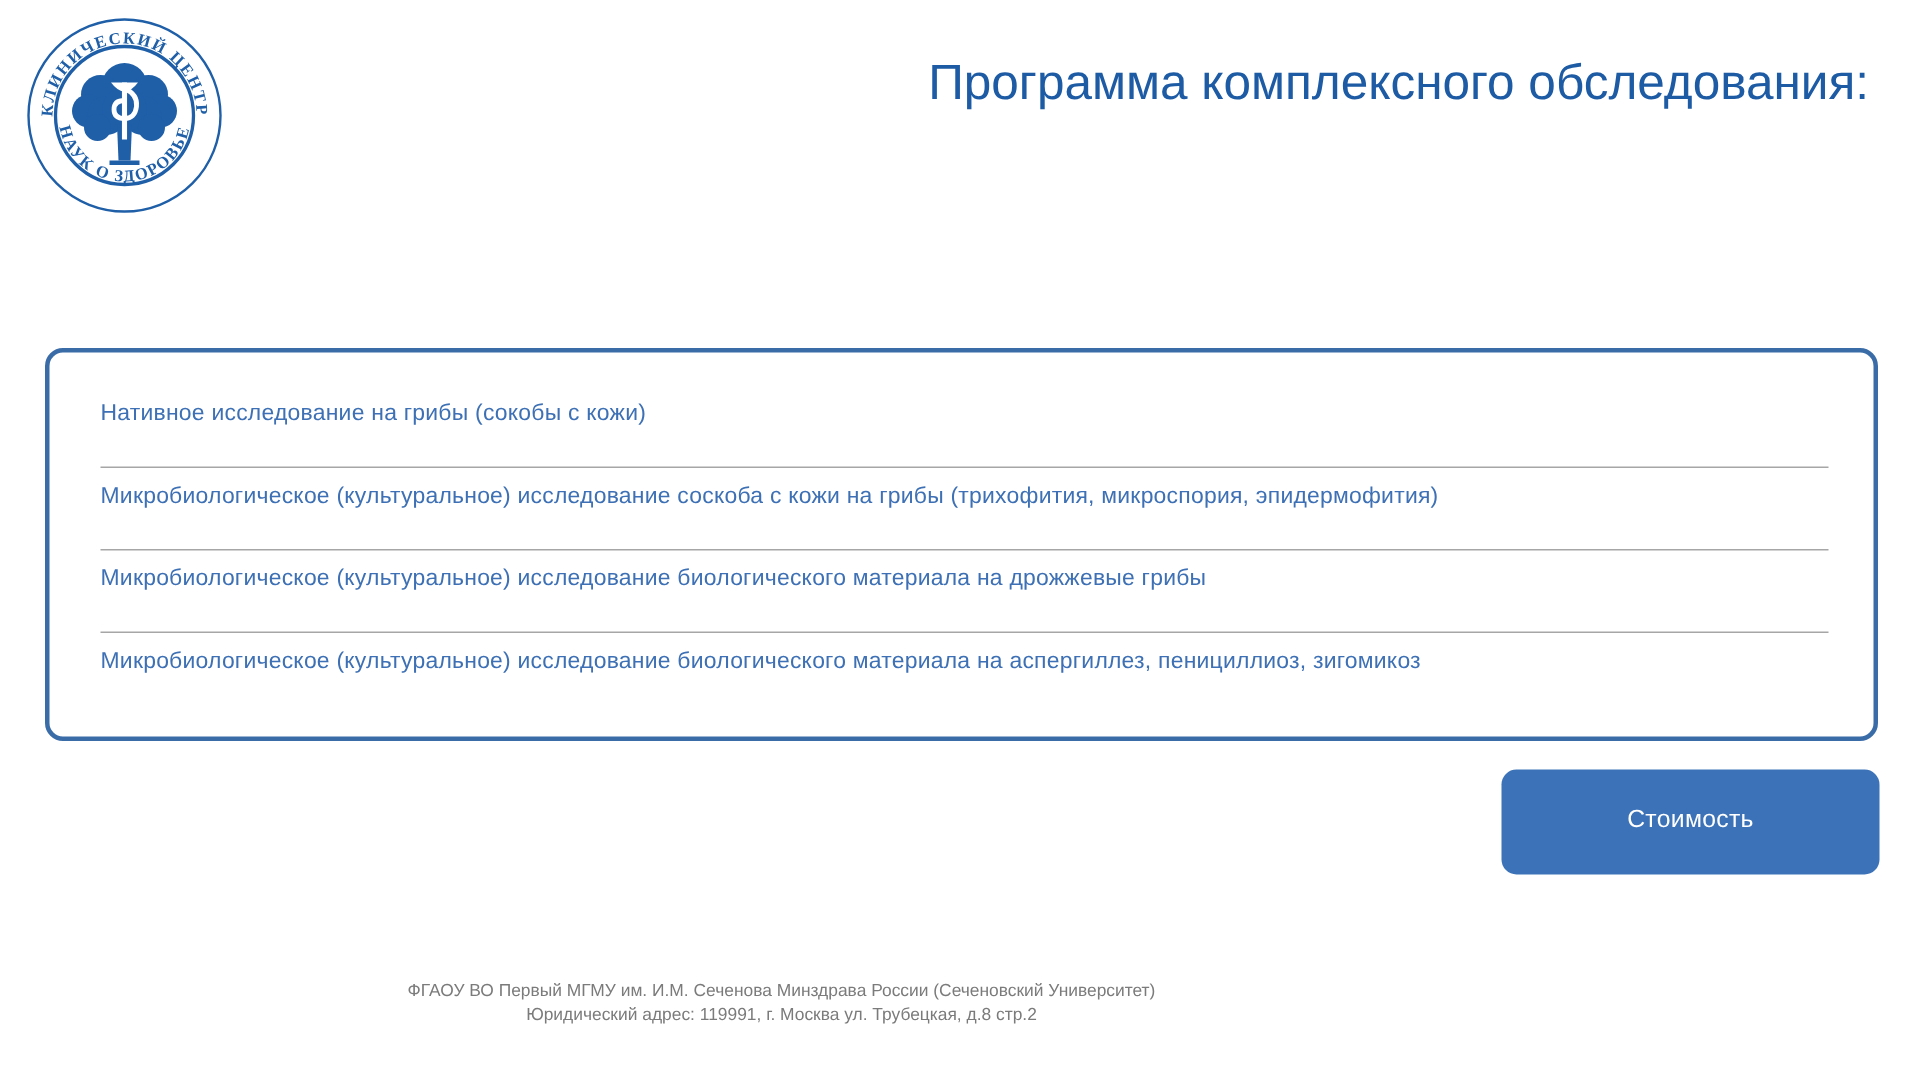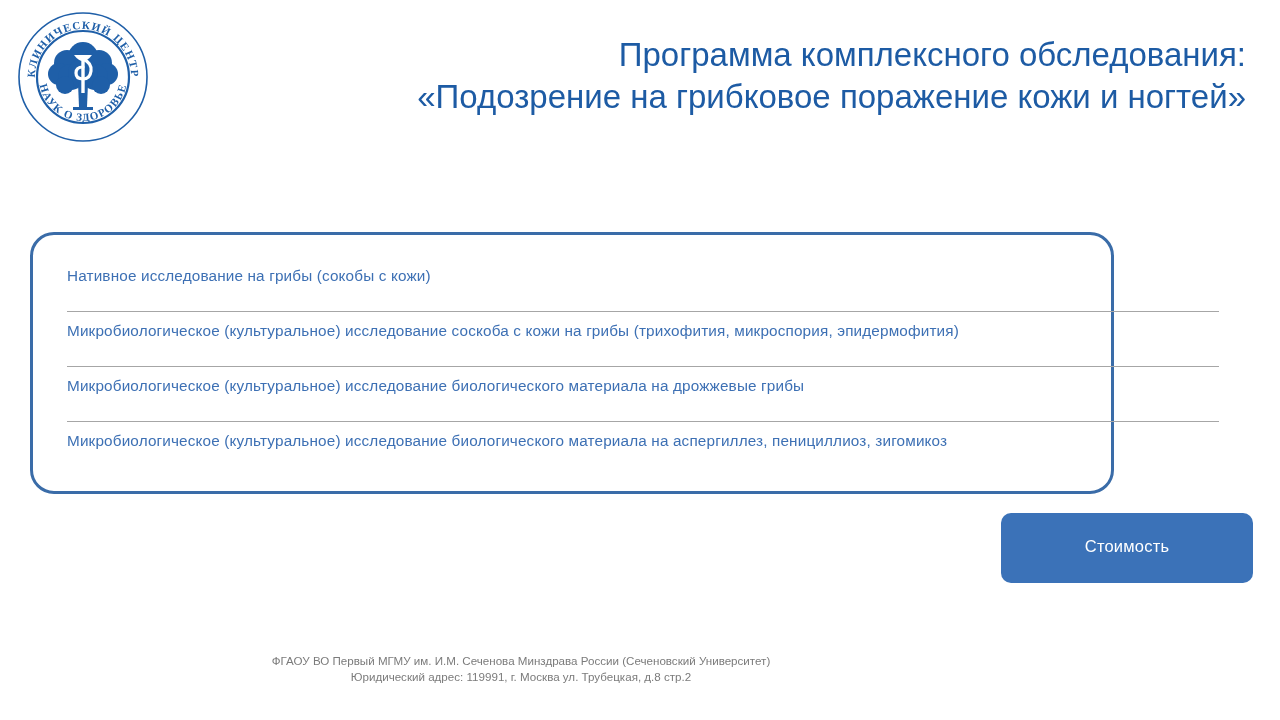--- a/index.html
+++ b/index.html
@@ -40,25 +40,25 @@
     line-height: 1.28;
     letter-spacing: 0px;
   }
   .title-line { display: block; white-space: nowrap; }
 
   
   .card {
     position: absolute;
     left: 30px;
     top: 232px;
-    width: 1084px;
+    width: 1222px;
     height: 262px;
     box-sizing: border-box;
     border: 3px solid #3a6ca8;
-    border-radius: 24px;
+    border-radius: 12px;
     background: #ffffff;
   }
   .rows {
     position: absolute;
     left: 34px;
     top: 22px;
     width: 1152px;
   }
   .row {
     position: relative;
@@ -164,21 +164,20 @@
       <textPath href="#arcTop" startOffset="50%" text-anchor="middle">КЛИНИЧЕСКИЙ ЦЕНТР</textPath>
     </text>
     <text font-family="'Liberation Serif', serif" font-size="11" font-weight="bold" fill="#1f5fa8" letter-spacing="1.2">
       <textPath href="#arcBottom" startOffset="50%" text-anchor="middle">НАУК О ЗДОРОВЬЕ</textPath>
     </text>
   </svg>
 </div>
 
 <div class="title-block">
   <span class="title-line">Программа комплексного обследования:</span>
-  <span class="title-line">«Подозрение на грибковое поражение кожи и ногтей»</span>
 </div>
 
 <div class="card">
   <div class="rows">
     <div class="row">
       <span class="row-label">Нативное исследование на грибы (сокобы с кожи)</span>
       <span class="row-divider"></span>
     </div>
     <div class="row">
       <span class="row-label">Микробиологическое (культуральное) исследование соскоба с кожи на грибы (трихофития, микроспория, эпидермофития)</span>

